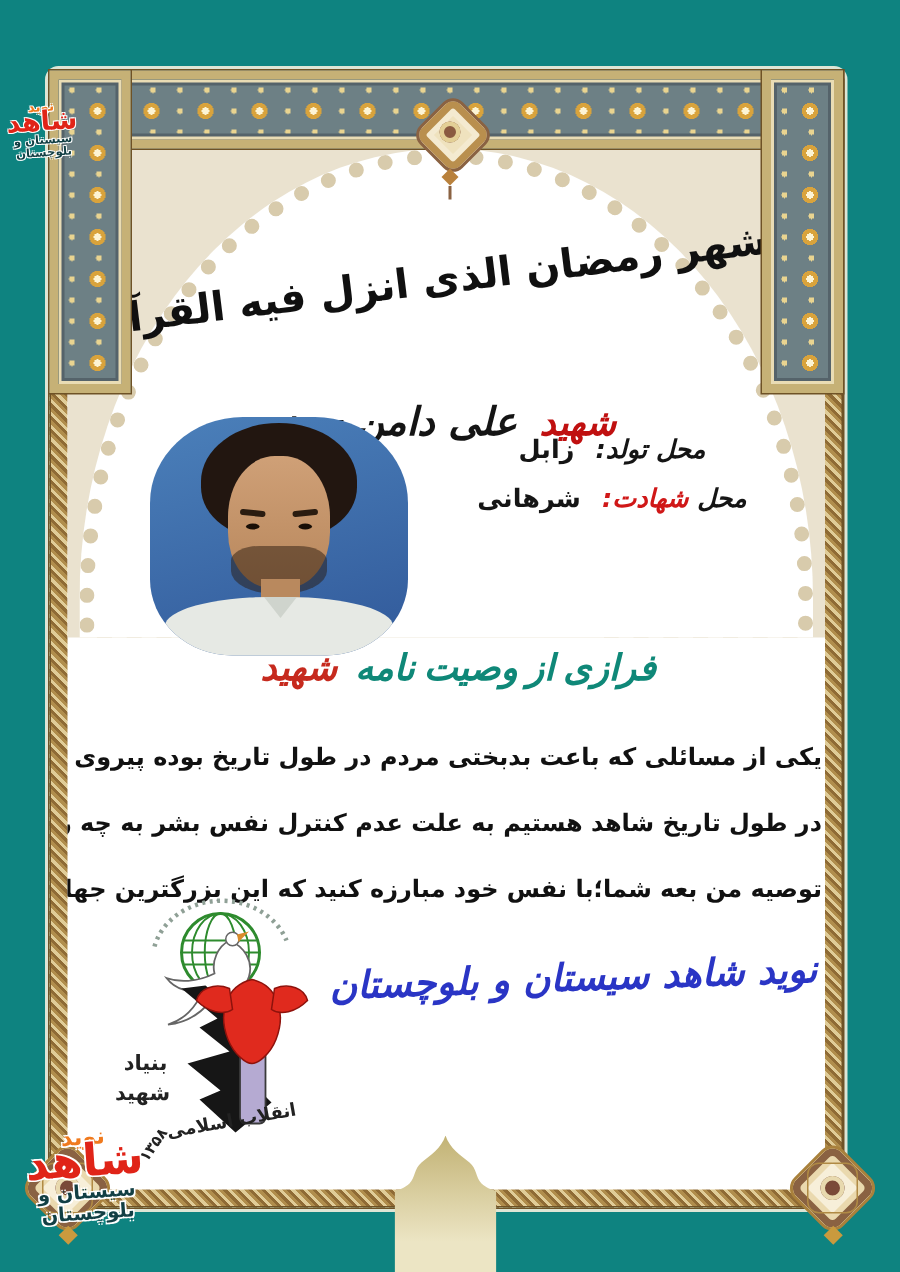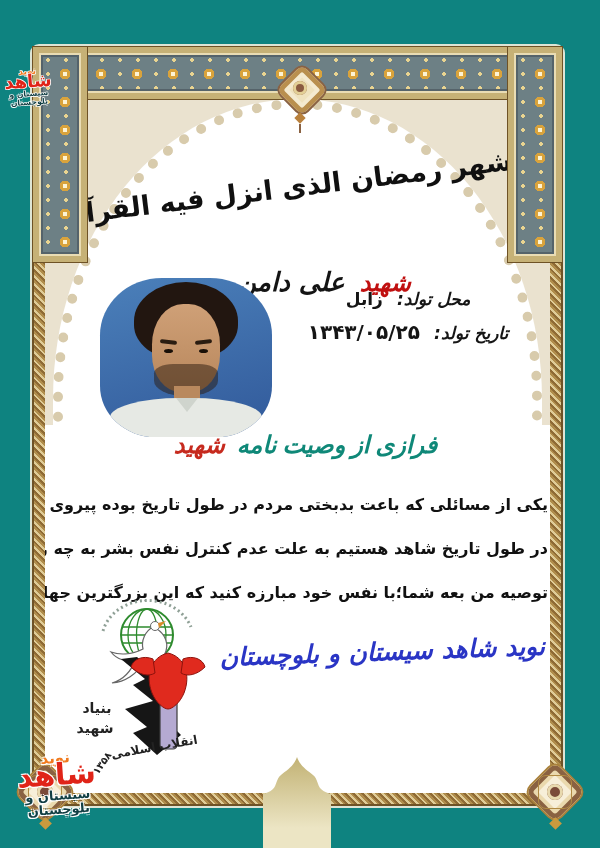--- a/index.html
+++ b/index.html
@@ -155,22 +155,22 @@
         <div class="shirt"></div>
         <div class="collar"></div>
       </div>
 
       <div class="details">
         <div class="d-row">
           <span class="d-pre">محل تولد:</span><span class="d-red"></span>
           <span class="d-val">زابل</span>
         </div>
         <div class="d-row">
-          <span class="d-pre">تاریخ تولد:</span><span class="d-red"></span>
-          <span class="d-val d-date">۱۳۴۳/۰۵/۲۵</span>
+          <span class="d-pre">محل </span><span class="d-red">شهادت:</span>
+          <span class="d-val">شرهانی</span>
         </div>
       </div>
 
       <div class="will-heading">
         <span class="wh-main">فرازی از وصیت نامه</span>
         <span class="wh-red">شهید</span>
       </div>
       <div class="w-line w-line1">یکی از مسائلی که باعت بدبختی مردم در طول تاریخ بوده پیروی از هوای نفسانی است</div>
       <div class="w-line w-line2">در طول تاریخ شاهد هستیم به علت عدم کنترل نفس بشر به چه روز سیاهی افتاده است</div>
       <div class="w-line w-line3">توصیه من بعه شما؛با نفس خود مبارزه کنید که این بزرگترین جهاد یعنی جهاد اکبر است</div>

